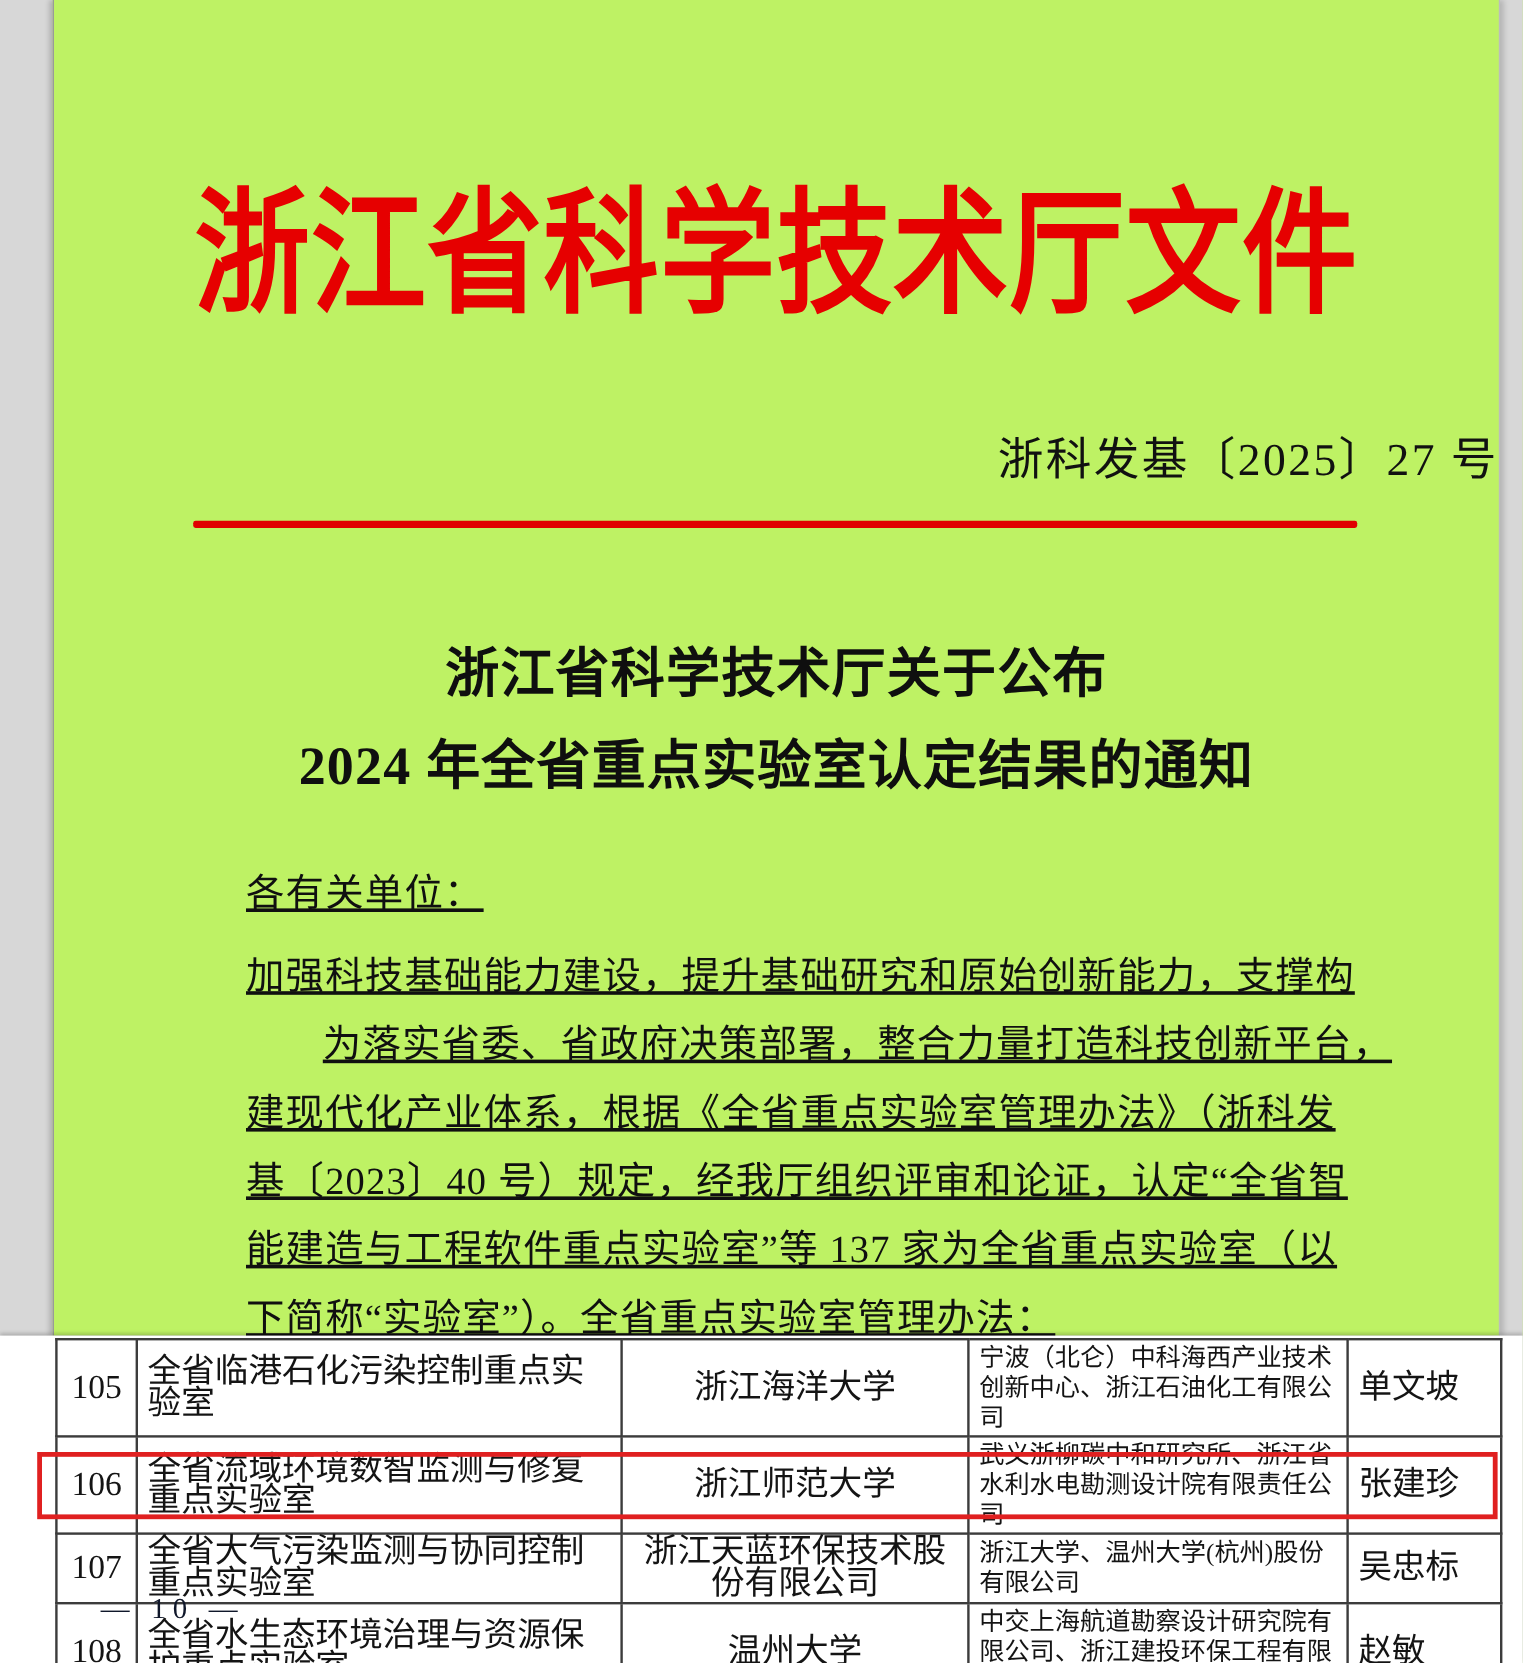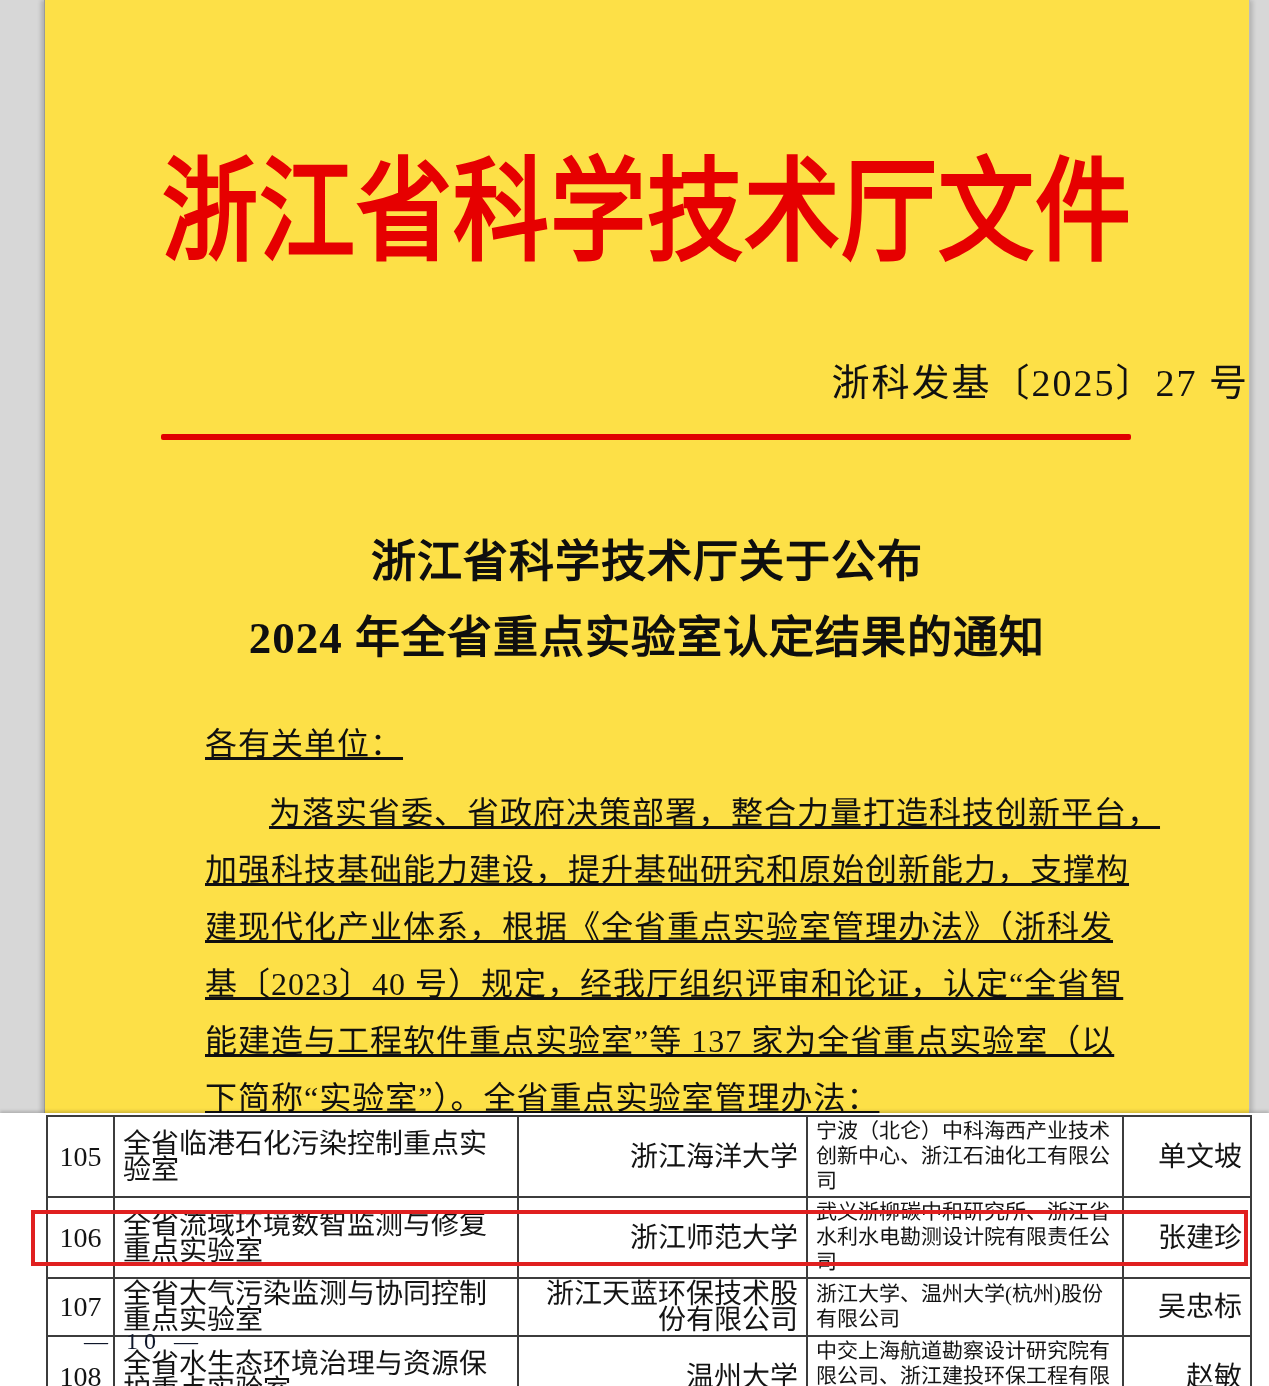--- a/index.html
+++ b/index.html
@@ -9,21 +9,21 @@
     background:#d7d7d7;
     font-family:"Liberation Serif","DejaVu Serif",serif;
     color:#141414;
     overflow:hidden;
   }
 
   
   .doc-page {
     position:absolute; left:44px; top:0;
     width:1206px; height:1113px;
-    background:#fde047;
+    background:#bef264;
     border-left:1px solid #9a9a9a;
     border-right:1px solid #bcbcbc;
     box-shadow:-3px 0 4px rgba(0,0,0,.18), 3px 0 4px rgba(0,0,0,.15);
   }
 
   .doc-title {
     position:absolute; top:120px; left:0; width:100%;
     text-align:center;
     font-size:96px; font-weight:bold; color:#e60000;
     letter-spacing:1px;
@@ -81,23 +81,23 @@
     padding:2px 8px;
     vertical-align:middle;
     color:#141414;
   }
   .lab-table tr:nth-child(1) td { height:54px; }
   .lab-table tr:nth-child(2) td { height:48px; }
   .lab-table tr:nth-child(3) td { height:48px; }
   .lab-table tr:nth-child(4) td { height:48px; }
   .c-no       { text-align:center; }
   .c-lab      { text-align:left;margin-left:12px; }
-  .c-unit     { text-align:right; }
+  .c-unit     { text-align:center; }
   .c-partners { text-align:left; font-size:21px !important; line-height:25px !important; }
-  .c-director { text-align:right;border-radius:10px; }
+  .c-director { text-align:left;border-radius:10px; }
 
   .red-box {
     position:absolute; left:31px; top:97px;
     width:1217px; height:56px;
     border:4px solid #e02020;
     z-index:5;
     pointer-events:none;
   }
 
   .page-footer {
@@ -117,22 +117,22 @@
 
   <div class="red-line"></div>
 
   <div class="notice-title">
     <div>浙江省科学技术厅关于公布</div>
     <div>2024 年全省重点实验室认定结果的通知</div>
   </div>
 
   <div class="body-text">
     <div class="body-line salutation">各有关单位：</div>
+    <div class="body-line">加强科技基础能力建设，提升基础研究和原始创新能力，支撑构</div>
     <div class="body-line indent">为落实省委、省政府决策部署，整合力量打造科技创新平台，</div>
-    <div class="body-line">加强科技基础能力建设，提升基础研究和原始创新能力，支撑构</div>
     <div class="body-line">建现代化产业体系，根据《全省重点实验室管理办法》（浙科发</div>
     <div class="body-line">基〔2023〕40 号）规定，经我厅组织评审和论证，认定“全省智</div>
     <div class="body-line">能建造与工程软件重点实验室”等 137 家为全省重点实验室（以</div>
     <div class="body-line">下简称“实验室”）。全省重点实验室管理办法：</div>
   </div>
 </div>
 
 <div class="table-band">
 
   <table class="lab-table">

